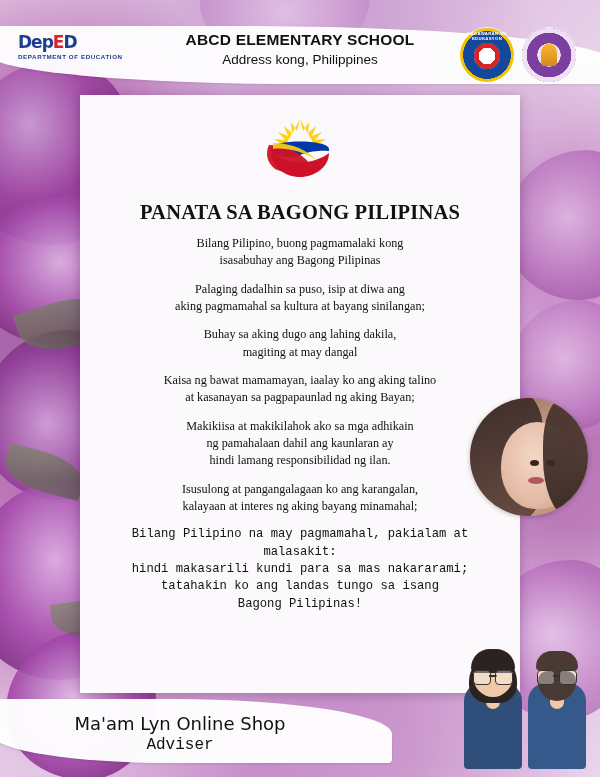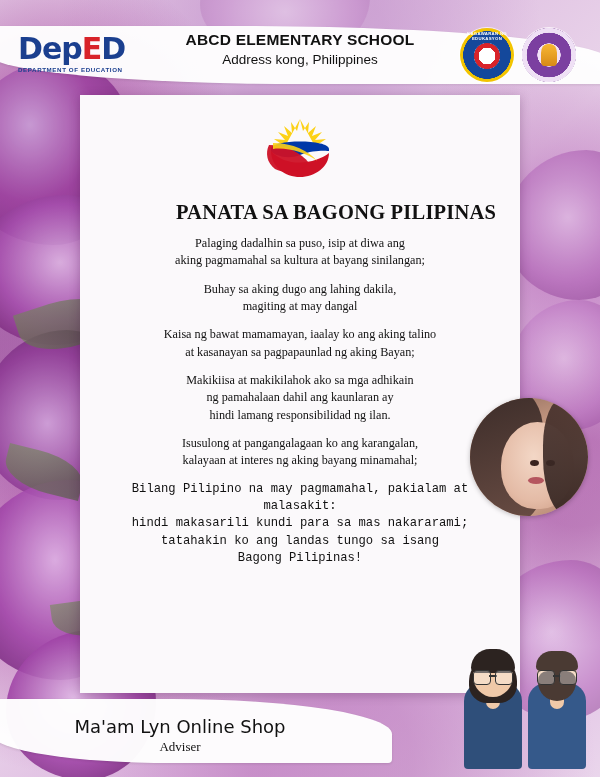--- a/index.html
+++ b/index.html
@@ -87,21 +87,21 @@
     color: #111;
     line-height: 1.4;
   }
   .deped-logo {
     position: absolute;
     left: 18px; top: 34px;
     width: 118px; height: 42px;
     z-index: 7;
   }
   .deped-word {
-    font-size: 30px;
+    font-size: 17px;
     font-weight: bold;
     font-family: "DejaVu Sans", sans-serif;
     letter-spacing: -1px;
     line-height: 1;
   }
   .deped-sub {
     font-size: 6.2px;
     letter-spacing: 0.6px;
     color: #1b3f8f;
     font-weight: bold;
@@ -167,21 +167,20 @@
   .title {
     position: absolute;
     left: 0; top: 106px;
     width: 100%;
     text-align: center;
     font-family: "Liberation Serif", serif;
     font-weight: bold;
     font-size: 20.5px;
     color: #111;
     letter-spacing: 0.2px;
-    margin-left: 36px;
   }
   .verses {
     position: absolute;
     left: 22px; top: 140px;
     width: 396px;
     text-align: center;
     font-family: "Liberation Serif", serif;
     font-size: 12.2px;
     color: #111;
     line-height: 1.42;
@@ -348,24 +347,24 @@
     text-align: center;
     z-index: 6;
   }
   .shop-name {
     font-size: 18px;
     color: #111;
     line-height: 1.25;
     font-family: "DejaVu Sans", sans-serif;
   }
   .shop-role {
-    font-size: 13px;
+    font-size: 16px;
     color: #111;
     line-height: 1.25;
-    font-family: Liberation Serif, serif;
+    font-family: Liberation Mono, monospace;
   }
 </style>
 </head>
 <body>
 
 <div class="page">
 
   <div class="petal p1"></div>
   <div class="petal p2"></div>
   <div class="petal p3"></div>
@@ -413,20 +412,22 @@
           <path d="M14 32 C14 48 28 58 43 58 C58 58 72 48 72 34 C60 44 30 50 14 32 Z" fill="#ce1126"></path>
           <path d="M12 26 C30 26 44 34 52 44 C44 52 30 56 18 50 C10 44 8 34 12 26 Z" fill="#ce1126" opacity="0.95"></path>
           <path d="M16 24 C36 24 52 32 60 42 C50 34 30 28 16 30 Z" fill="#fcd116" opacity="0.9"></path>
         </g>
       </svg>
     </div>
 
     <div class="title">PANATA SA BAGONG PILIPINAS</div>
 
     <div class="verses">
+      <div class="verse" style="white-space: pre-line;">Bilang Pilipino, buong pagmamalaki kong
+isasabuhay ang Bagong Pilipinas</div>
       <div class="verse" style="white-space: pre-line;">Palaging dadalhin sa puso, isip at diwa ang
 aking pagmamahal sa kultura at bayang sinilangan;</div>
       <div class="verse" style="white-space: pre-line;">Buhay sa aking dugo ang lahing dakila,
 magiting at may dangal</div>
       <div class="verse" style="white-space: pre-line;">Kaisa ng bawat mamamayan, iaalay ko ang aking talino
 at kasanayan sa pagpapaunlad ng aking Bayan;</div>
       <div class="verse" style="white-space: pre-line;">Makikiisa at makikilahok ako sa mga adhikain
 ng pamahalaan dahil ang kaunlaran ay
 hindi lamang responsibilidad ng ilan.</div>
       <div class="verse" style="white-space: pre-line;">Isusulong at pangangalagaan ko ang karangalan,

